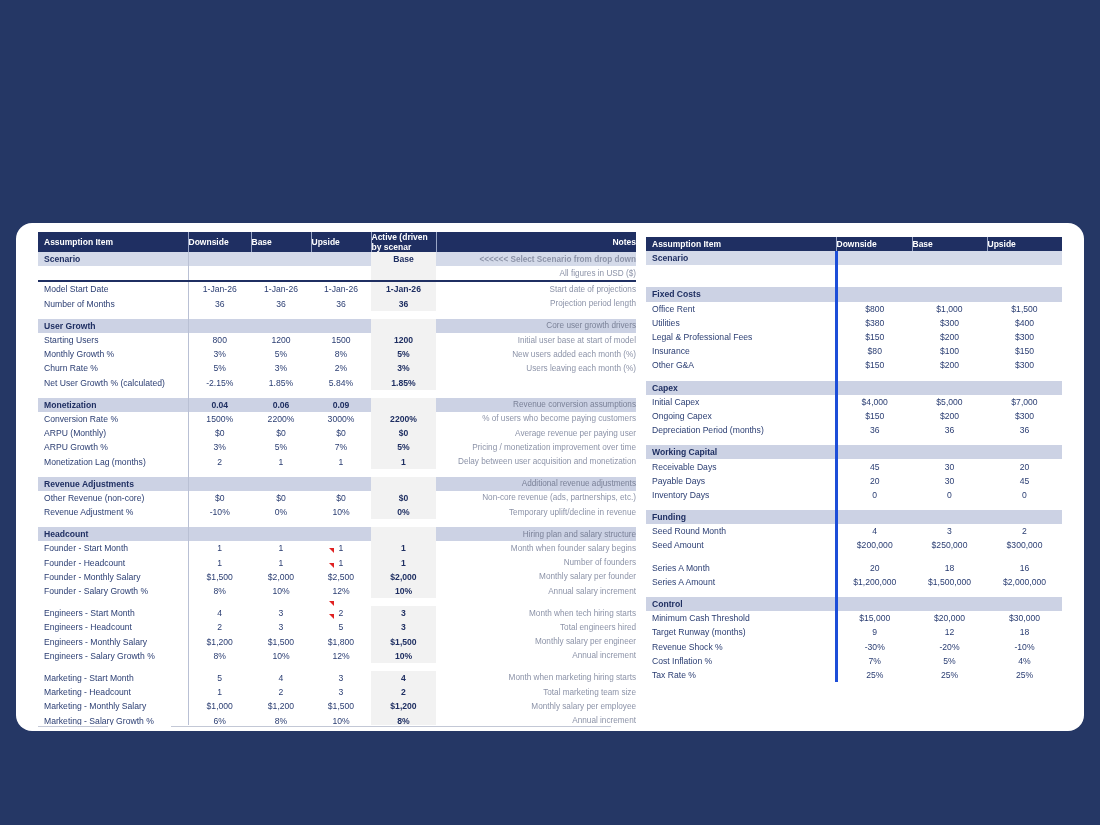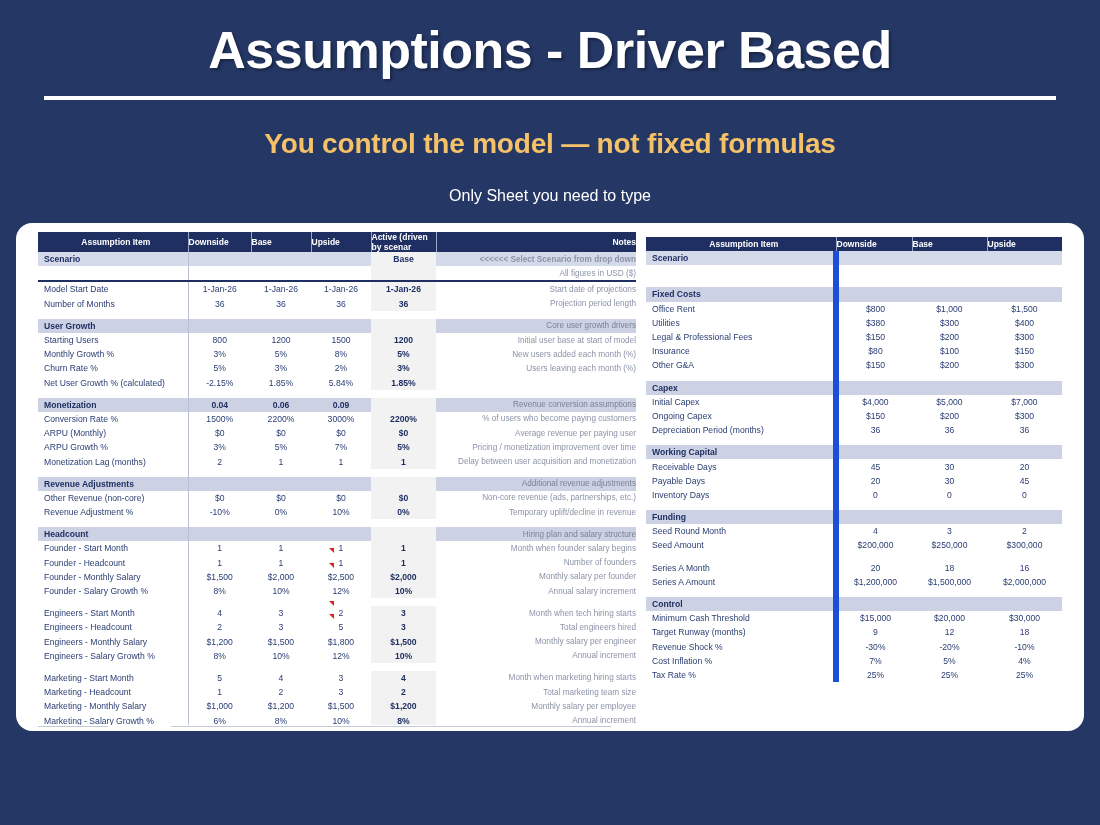--- a/index.html
+++ b/index.html
@@ -46,21 +46,21 @@
   table.sheet { border-collapse: collapse; table-layout: fixed; }
   table.sheet td, table.sheet th { padding: 0; }
 
   .hrow th {
     background: #1f2f62; color: #ffffff;
     font-size: 8.5px; font-weight: bold;
     height: 14px; vertical-align: middle;
     border-right: 1px solid #9aa6c6;
   }
   .hrow th:last-child { border-right: none; }
-  .hrow th.lbl { text-align: center; padding-left: 6px; }
+  .hrow th.lbl { text-align: left; padding-left: 6px; }
   .hrow th.num { text-align: left; }
   .hrow th.note { text-align: right; padding-left: 5px; }
 
   .r { height: 14.2px; }
   .r td {
     font-size: 8.6px; color: #2a3d72; vertical-align: middle;
     white-space: nowrap; overflow: hidden;
   }
   .r td.lbl { text-align: left; padding-left: 6px; }
   .r td.num { text-align: center; }
@@ -100,33 +100,27 @@
   .clip-underline {
     position: absolute; bottom: 4px; left: 22px; width: 70px;
     height: 1px; background: #c3c8d6;
   }
   .clip-underline2 {
     position: absolute; bottom: 4px; left: 155px; width: 440px;
     height: 1px; background: #c3c8d6;
   }
 
   
-  .rvline { border-left: 6px solid #1d4ed8; }
+  .rvline { border-left: 3px solid #1d4ed8; }
 </style>
 </head>
 <body>
 
 <div class="slide">
 
-  <div class="hdr">
-    <div class="hdr-title">Assumptions - Driver Based</div>
-    <div class="hdr-rule"></div>
-    <div class="hdr-sub">You control the model — not fixed formulas</div>
-    <div class="hdr-note">Only Sheet you need to type</div>
-  </div>
 
   <div class="cards">
     <div class="cards-inner">
 
       <div class="pane-left">
         <table class="sheet" id="left-sheet" style="width:598px;">
           <thead>
             <tr class="hrow">
               <th class="lbl" style="width:150px;">Assumption Item</th>
               <th class="num" style="width:63px;">Downside</th>

